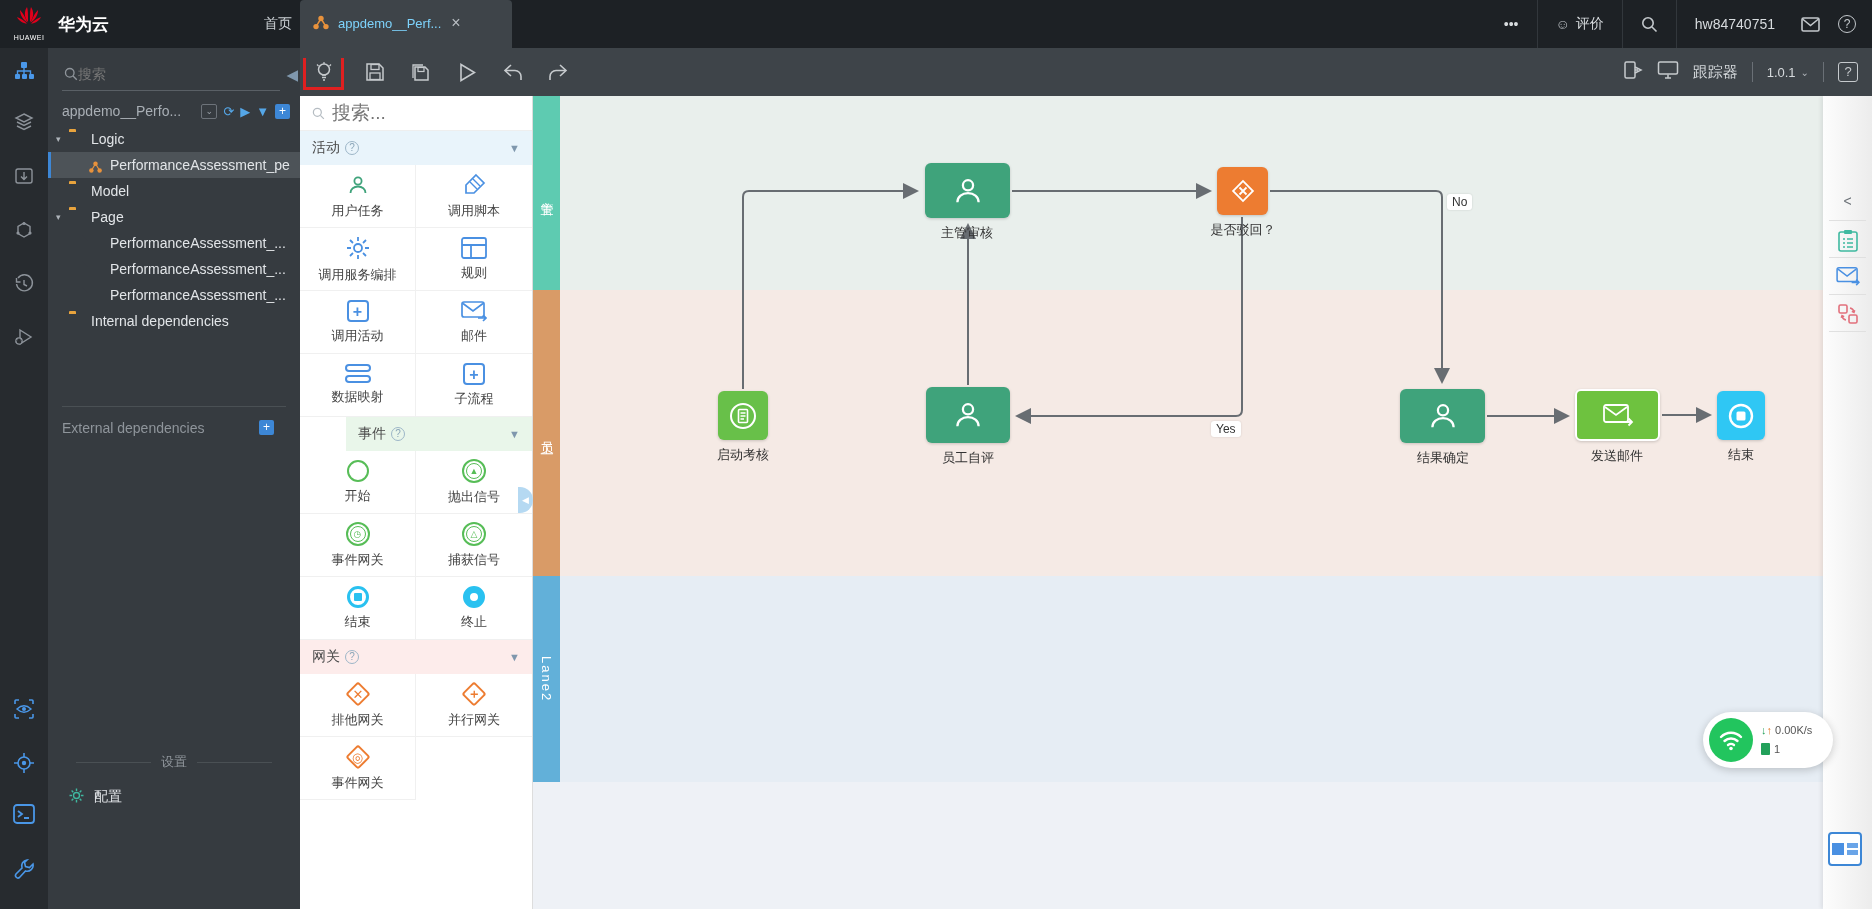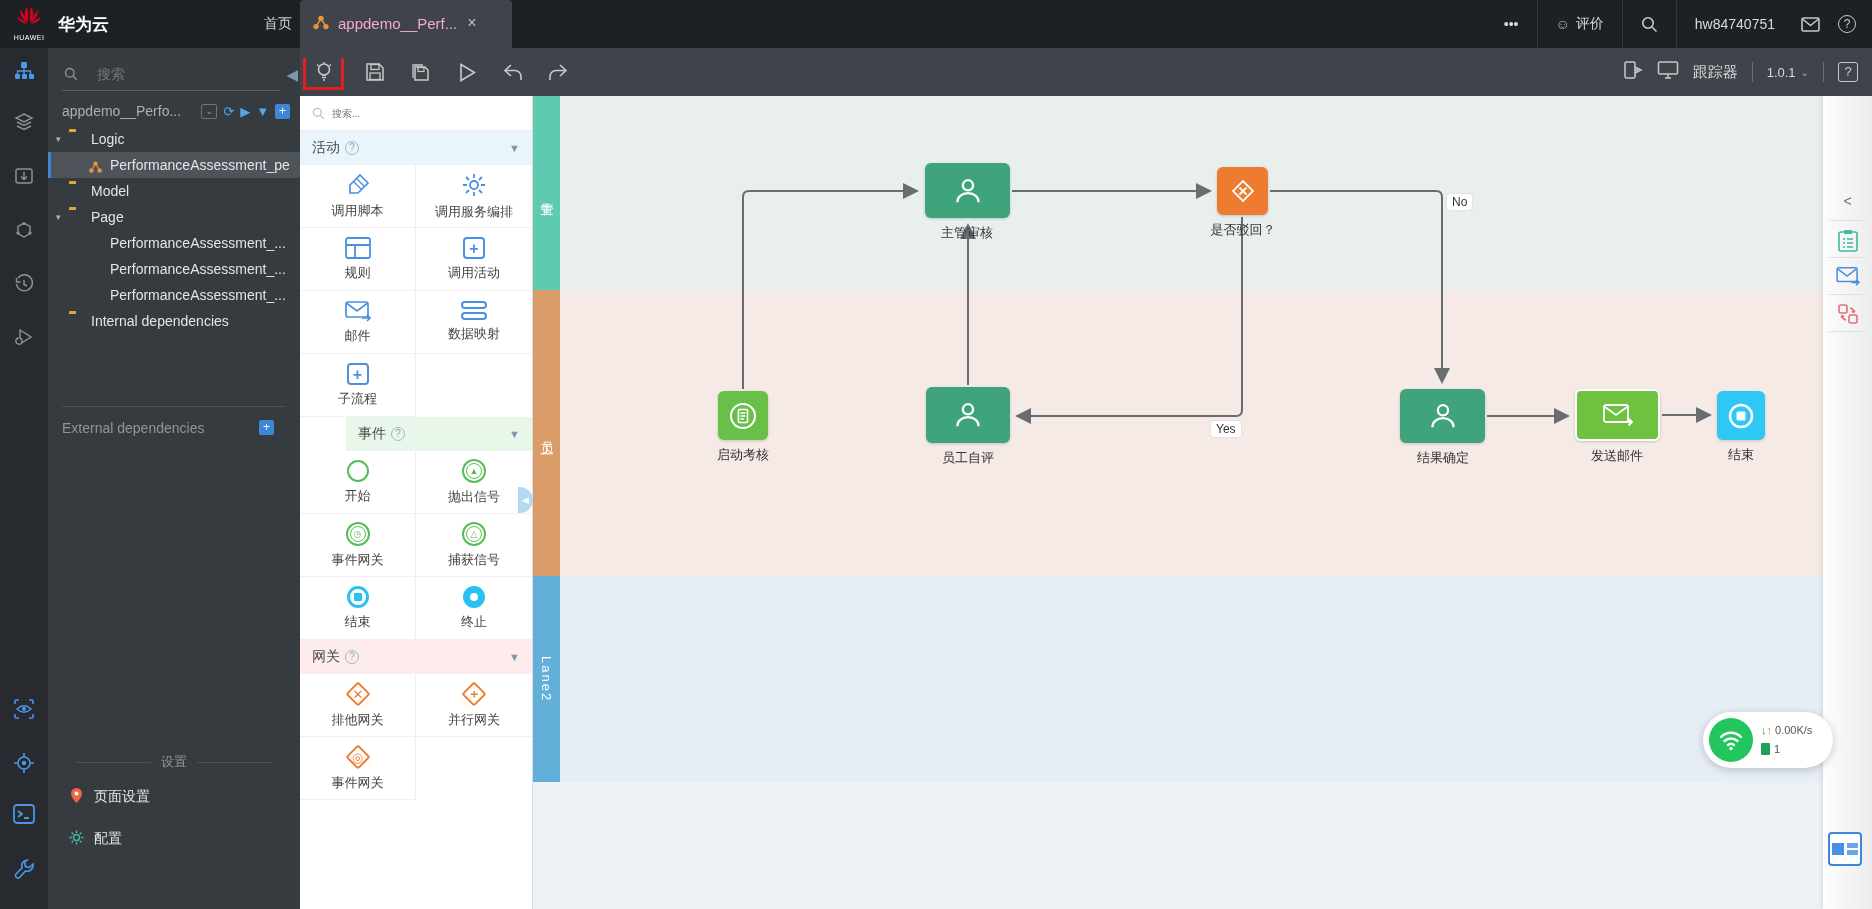--- a/index.html
+++ b/index.html
@@ -7,37 +7,37 @@
     font-family:"Liberation Sans","DejaVu Sans",sans-serif; }
   #app { position:relative; width:1605px; height:909px; }
 
   
   .topbar { position:absolute; left:0; top:0; width:1872px; height:48px; background:#1d2125; z-index:30; display:flex; align-items:center; }
   .brand-logo { position:absolute; left:12px; top:6px; width:34px; height:36px; text-align:center; }
   .brand-logo .caption { font-size:7px; color:#fff; letter-spacing:.5px; }
   .brand-name { position:absolute; left:58px; top:13px; color:#fff; font-size:17px; font-weight:bold; }
   .home-link { position:absolute; left:264px; top:15px; color:#cdd2d6; font-size:14px; }
   .doc-tab { position:absolute; left:300px; top:0; width:212px; height:58px; background:#3e4449; border-radius:4px 4px 0 0; display:flex; align-items:center; padding:0 12px; z-index:35; }
-  .doc-tab .tab-label { color:#f9a8d4; font-size:15px; margin:0 10px 12px 8px; white-space:nowrap; }
+  .doc-tab .tab-label { color:#7dd3fc; font-size:13px; margin:0 10px 12px 8px; white-space:nowrap; }
   .doc-tab .tab-close { color:#b9bec3; font-size:16px; margin-bottom:12px; cursor:pointer; }
   .flow-mini-icon { width:18px; height:18px; margin-bottom:12px; }
   .top-right { position:absolute; right:0; top:0; height:48px; display:flex; align-items:center; color:#d8dcdf; }
   .tr-sep { width:1px; height:48px; background:#32373c; margin:0 2px; }
   .tr-item { padding:0 16px; font-size:14px; display:flex; align-items:center; gap:6px; height:48px; }
   .icon-gray { color:#c3c8cc; }
   .q-circle { width:18px; height:18px; border:1.5px solid #c3c8cc; border-radius:50%; font-size:12px; line-height:16px; text-align:center; color:#c3c8cc; }
 
   
   .rail { position:absolute; left:0; top:48px; width:48px; height:861px; background:#272b2f; z-index:20; }
   .rail .ric { position:absolute; left:0; width:48px; text-align:center; font-size:19px; color:#8d939a; cursor:pointer; }
   .rail .blue { color:#4a97e8; }
 
   
   .lpanel { position:absolute; left:48px; top:48px; width:252px; height:861px; background:#363b40; z-index:20; color:#dfe3e6; }
-  .lp-search { position:absolute; left:14px; top:14px; width:218px; border-bottom:1px solid #5a6066; padding:4px 2px 8px 2px; display:flex; align-items:center; gap:19px; }
+  .lp-search { position:absolute; left:14px; top:14px; width:218px; border-bottom:1px solid #5a6066; padding:4px 2px 8px 2px; display:flex; align-items:center; gap:0; }
   .lp-search input { background:transparent; border:none; outline:none; color:#aeb4ba; font-size:14px; width:170px; }
   .lp-collapse { position:absolute; right:2px; top:18px; color:#7f97ad; font-size:15px; cursor:pointer; }
   .lp-approw { position:absolute; left:14px; top:55px; width:228px; display:flex; align-items:center; }
   .lp-appname { color:#a9afb5; font-size:14px; flex:1; }
   .lp-appicons { display:flex; gap:6px; align-items:center; }
   .mini-ic { font-size:13px; color:#55a7e8; cursor:pointer; }
   .mini-box { width:16px; height:15px; border:1px solid #6d737a; border-radius:2px; color:#9aa1a8; font-size:9px; line-height:13px; text-align:center; }
   .mini-plus { width:15px; height:15px; background:#3d87d6; border-radius:2px; color:#fff; font-size:12px; line-height:14px; text-align:center; }
   .tree { position:absolute; left:0; top:78px; width:252px; font-size:14px; }
   .trow { position:relative; height:26px; line-height:26px; white-space:nowrap; cursor:pointer; }
@@ -68,21 +68,21 @@
   .hl-red { position:absolute; left:3px; top:2px; width:41px; height:40px; border:3px solid #e02020; }
   .dt-right { position:absolute; right:0; top:0; height:48px; display:flex; align-items:center; gap:14px; padding-right:14px; color:#d5d9dc; }
   .dt-sep { width:1px; height:20px; background:#6a7076; }
   .tracker-label { font-size:15px; }
   .version { font-size:13px; display:flex; gap:5px; align-items:center; }
   .help-box { width:20px; height:20px; border:1.5px solid #c6cacd; border-radius:3px; text-align:center; line-height:18px; font-size:13px; color:#c6cacd; }
 
   
   .palette { position:absolute; left:300px; top:96px; width:233px; height:813px; background:#fff; border-right:1px solid #ddd; z-index:15; }
   .pal-search { height:35px; border-bottom:1px solid #eee; display:flex; align-items:center; gap:7px; padding:0 12px; }
-  .pal-search input { border:none; outline:none; font-size:10px; color:#3b82f6; width:170px; }
+  .pal-search input { border:none; outline:none; font-size:19px; color:#3b82f6; width:170px; }
   .pal-head { height:34px; display:flex; align-items:center; padding:0 12px; font-size:14px; color:#4a4a4a; }
   .pal-head .q { width:14px; height:14px; border:1px solid #9db6c8; border-radius:50%; font-size:10px; line-height:12px; text-align:center; color:#8aa5b8; margin-left:5px; }
   .pal-head .chev { margin-left:auto; color:#7f97ad; font-size:11px; }
   .head-act { background:#e9f4fb; }
   .head-evt { background:#e9f6ea;margin-left:46px; }
   .head-gw  { background:#fdeceb; }
   .pal-grid { display:flex; flex-wrap:wrap; }
   .pal-cell { width:116px; height:63px; border-bottom:1px solid #f0f0f0; display:flex; flex-direction:column; align-items:center; justify-content:center; gap:5px; cursor:grab; }
   .pal-cell:nth-child(odd){ border-right:1px solid #f0f0f0; }
   .pal-cell .plabel { font-size:13px; color:#444; }
@@ -333,27 +333,20 @@
       <span class="txt">External dependencies</span>
       <span class="mini-plus">+</span>
     </div>
 
     <div class="lp-settings">
       <div class="set-divider">
           <span>设置</span>
         </div>
       <div class="set-item">
         <svg class="sic" viewBox="0 0 17 17">
-          <path d="M8.5 1 a5.5 5.5 0 0 1 5.5 5.5 c0 4-5.5 9.5-5.5 9.5 S3 10.5 3 6.5 A5.5 5.5 0 0 1 8.5 1 Z" fill="#f06543"></path>
-            <circle cx="8.5" cy="6.5" r="2" fill="#fff"></circle>
-        </svg>
-        <span>页面设置</span>
-      </div>
-      <div class="set-item">
-        <svg class="sic" viewBox="0 0 17 17">
           <circle cx="8.5" cy="8.5" r="3" fill="none" stroke="#3fb9a0" stroke-width="1.4"></circle>
           <path d="M8.5 1.5 V4 M8.5 13 V15.5 M1.5 8.5 H4 M13 8.5 H15.5 M3.6 3.6 L5.3 5.3 M11.7 11.7 L13.4 13.4 M13.4 3.6 L11.7 5.3 M5.3 11.7 L3.6 13.4" stroke="#3fb9a0" stroke-width="1.4"></path>
         </svg>
         <span>配置</span>
       </div>
     </div>
   </div>
 
   <div class="dtoolbar">
     <div class="hl-red"></div>
@@ -428,20 +421,27 @@
       </svg>
       <input placeholder="搜索..." style="">
     </div>
 
     <div class="pal-head head-act">
       <span>活动</span>
         <span class="q">?</span>
       <span class="chev">▼</span>
     </div>
     <div class="pal-grid">
+      <div class="pal-cell">
+        <svg width="24" height="24" viewBox="0 0 24 24">
+            <circle cx="12" cy="8" r="3.6" fill="none" stroke="#3fa37b" stroke-width="1.8"></circle>
+            <path d="M4.5 20 c0-4 3.4-6.5 7.5-6.5 s7.5 2.5 7.5 6.5" fill="none" stroke="#3fa37b" stroke-width="1.8"></path>
+          </svg>
+        <span class="plabel">用户任务</span>
+      </div>
       <div class="pal-cell">
         <svg width="24" height="24" viewBox="0 0 24 24">
             <path d="M14 2 L22 10 L12 20 L4 20 L4 12 Z" fill="none" stroke="#4a90e2" stroke-width="1.7"></path>
             <path d="M11 6 L18 13 M8 9 L15 16" stroke="#4a90e2" stroke-width="1.4"></path>
           </svg>
         <span class="plabel">调用脚本</span>
       </div>
       <div class="pal-cell">
         <svg width="26" height="26" viewBox="0 0 26 26">
             <circle cx="13" cy="13" r="4" fill="none" stroke="#4a90e2" stroke-width="1.8"></circle>

